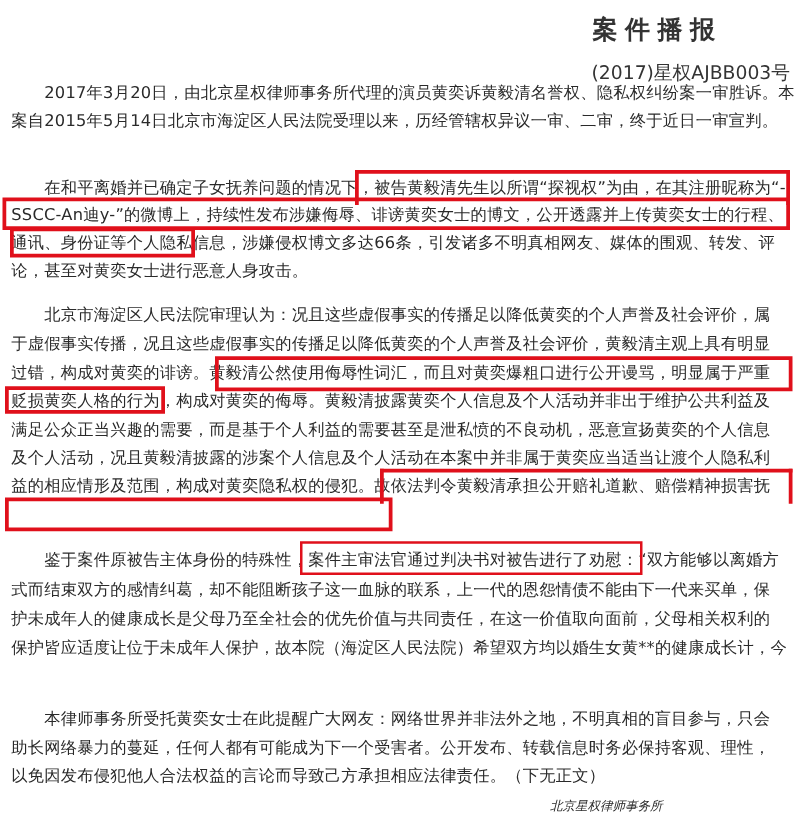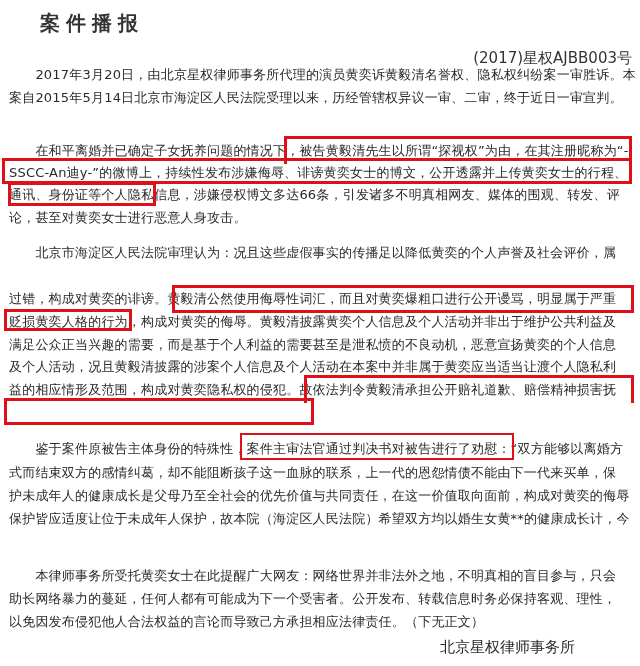--- a/index.html
+++ b/index.html
@@ -5,66 +5,67 @@
   html, body { margin: 0; padding: 0; }
   body {
     width: 640px; height: 666px; overflow: hidden;
     background: #ffffff;
     font-family: "DejaVu Sans", sans-serif;
     color: #2a2a2a;
     position: relative;
   }
   .page { position: absolute; left: 0; top: 0; width: 640px; height: 666px; }
   .title {
-    position: absolute; top: 10px; left: 0; width: 578px; text-align: left;
-    font-size: 20px; font-weight: bold; letter-spacing: 6px; color: #333; margin-left: 40px;
+    position: absolute; top: 10px; left: 0; width: 578px; text-align: right;
+    font-size: 20px; font-weight: bold; letter-spacing: 6px; color: #333;
   }
   .docno {
     position: absolute; top: 49px; right: 140px; font-size: 15px; color: #333;
     transform: translateX(132px);
   }
   .line {
     position: absolute; left: 9px; font-size: 13px; line-height: 17px;
     white-space: nowrap; color: #2a2a2a; letter-spacing: 0.2px;
   }
   .bold { font-weight: normal; }
   .box {
     position: absolute; border: 3px solid #e0101b; box-sizing: border-box;
     pointer-events: none;
   }
   .sign {
-    position: absolute; top: 638px; left: 440px; font-size: 15px; color: #2a2a2a;
+    position: absolute; top: 638px; left: 440px; font-size: 10px; color: #2a2a2a; font-style: italic;
   }
 </style>
 </head>
 <body>
 
 <div class="page">
 
   <div class="title">案件播报</div>
   <div class="docno">(2017)星权AJBB003号</div>
 
   <div class="line bold" style="top:66px">　　2017年3月20日，由北京星权律师事务所代理的演员黄奕诉黄毅清名誉权、隐私权纠纷案一审胜诉。本</div>
   <div class="line bold" style="top:89px">案自2015年5月14日北京市海淀区人民法院受理以来，历经管辖权异议一审、二审，终于近日一审宣判。</div>
 
   <div class="line" style="top:142px">　　在和平离婚并已确定子女抚养问题的情况下，被告黄毅清先生以所谓“探视权”为由，在其注册昵称为“-</div>
   <div class="line" style="top:164px">SSCC-An迪y-”的微博上，持续性发布涉嫌侮辱、诽谤黄奕女士的博文，公开透露并上传黄奕女士的行程、</div>
   <div class="line" style="top:186px">通讯、身份证等个人隐私信息，涉嫌侵权博文多达66条，引发诸多不明真相网友、媒体的围观、转发、评</div>
   <div class="line" style="top:209px">论，甚至对黄奕女士进行恶意人身攻击。</div>
 
   <div class="line" style="top:244px">　　北京市海淀区人民法院审理认为：况且这些虚假事实的传播足以降低黄奕的个人声誉及社会评价，属</div>
+  <div class="line" style="top:267px">于虚假事实传播，况且这些虚假事实的传播足以降低黄奕的个人声誉及社会评价，黄毅清主观上具有明显</div>
   <div class="line" style="top:290px">过错，构成对黄奕的诽谤。黄毅清公然使用侮辱性词汇，而且对黄奕爆粗口进行公开谩骂，明显属于严重</div>
   <div class="line" style="top:313px">贬损黄奕人格的行为，构成对黄奕的侮辱。黄毅清披露黄奕个人信息及个人活动并非出于维护公共利益及</div>
   <div class="line" style="top:336px">满足公众正当兴趣的需要，而是基于个人利益的需要甚至是泄私愤的不良动机，恶意宣扬黄奕的个人信息</div>
   <div class="line" style="top:358px">及个人活动，况且黄毅清披露的涉案个人信息及个人活动在本案中并非属于黄奕应当适当让渡个人隐私利</div>
   <div class="line" style="top:381px">益的相应情形及范围，构成对黄奕隐私权的侵犯。故依法判令黄毅清承担公开赔礼道歉、赔偿精神损害抚</div>
 
   <div class="line" style="top:440px">　　鉴于案件原被告主体身份的特殊性，案件主审法官通过判决书对被告进行了劝慰：“双方能够以离婚方</div>
   <div class="line" style="top:464px">式而结束双方的感情纠葛，却不能阻断孩子这一血脉的联系，上一代的恩怨情债不能由下一代来买单，保</div>
-  <div class="line" style="top:487px">护未成年人的健康成长是父母乃至全社会的优先价值与共同责任，在这一价值取向面前，构成对黄奕的侮辱</div>
+  <div class="line" style="top:487px">护未成年人的健康成长是父母乃至全社会的优先价值与共同责任，在这一价值取向面前，父母相关权利的</div>
   <div class="line" style="top:510px">保护皆应适度让位于未成年人保护，故本院（海淀区人民法院）希望双方均以婚生女黄**的健康成长计，今</div>
 
   <div class="line" style="top:567px">　　本律师事务所受托黄奕女士在此提醒广大网友：网络世界并非法外之地，不明真相的盲目参与，只会</div>
   <div class="line" style="top:590px">助长网络暴力的蔓延，任何人都有可能成为下一个受害者。公开发布、转载信息时务必保持客观、理性，</div>
   <div class="line" style="top:613px">以免因发布侵犯他人合法权益的言论而导致己方承担相应法律责任。（下无正文）</div>
 
   <div class="sign">北京星权律师事务所</div>
 
   <div class="box" style="left:284px;top:136px;width:348px;height:28px;border-bottom:none"></div>
   <div class="box" style="left:2px;top:158px;width:630px;height:26px"></div>

